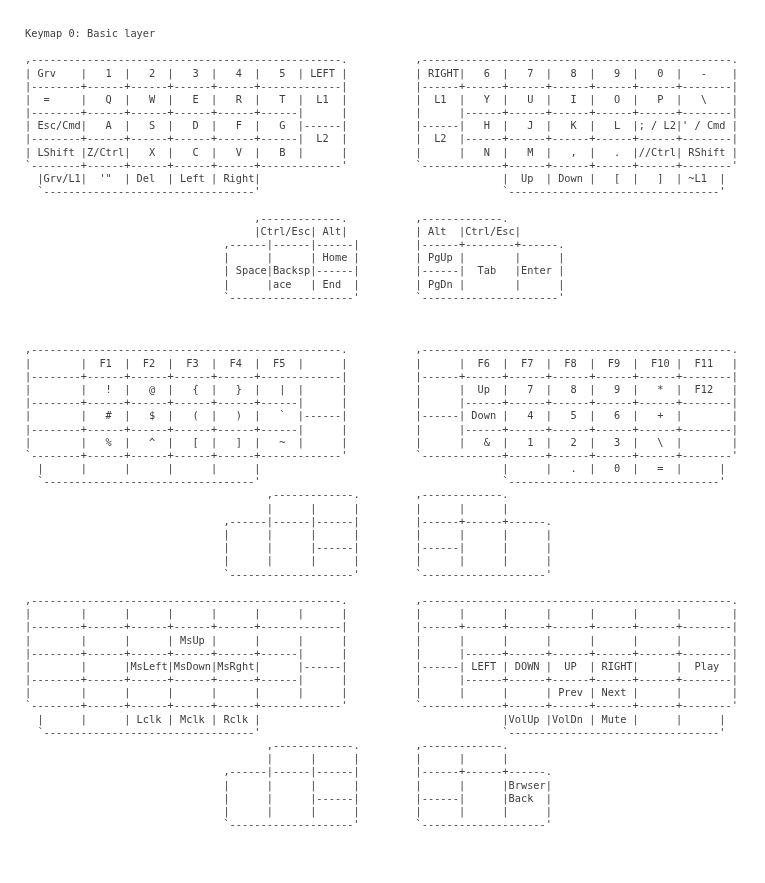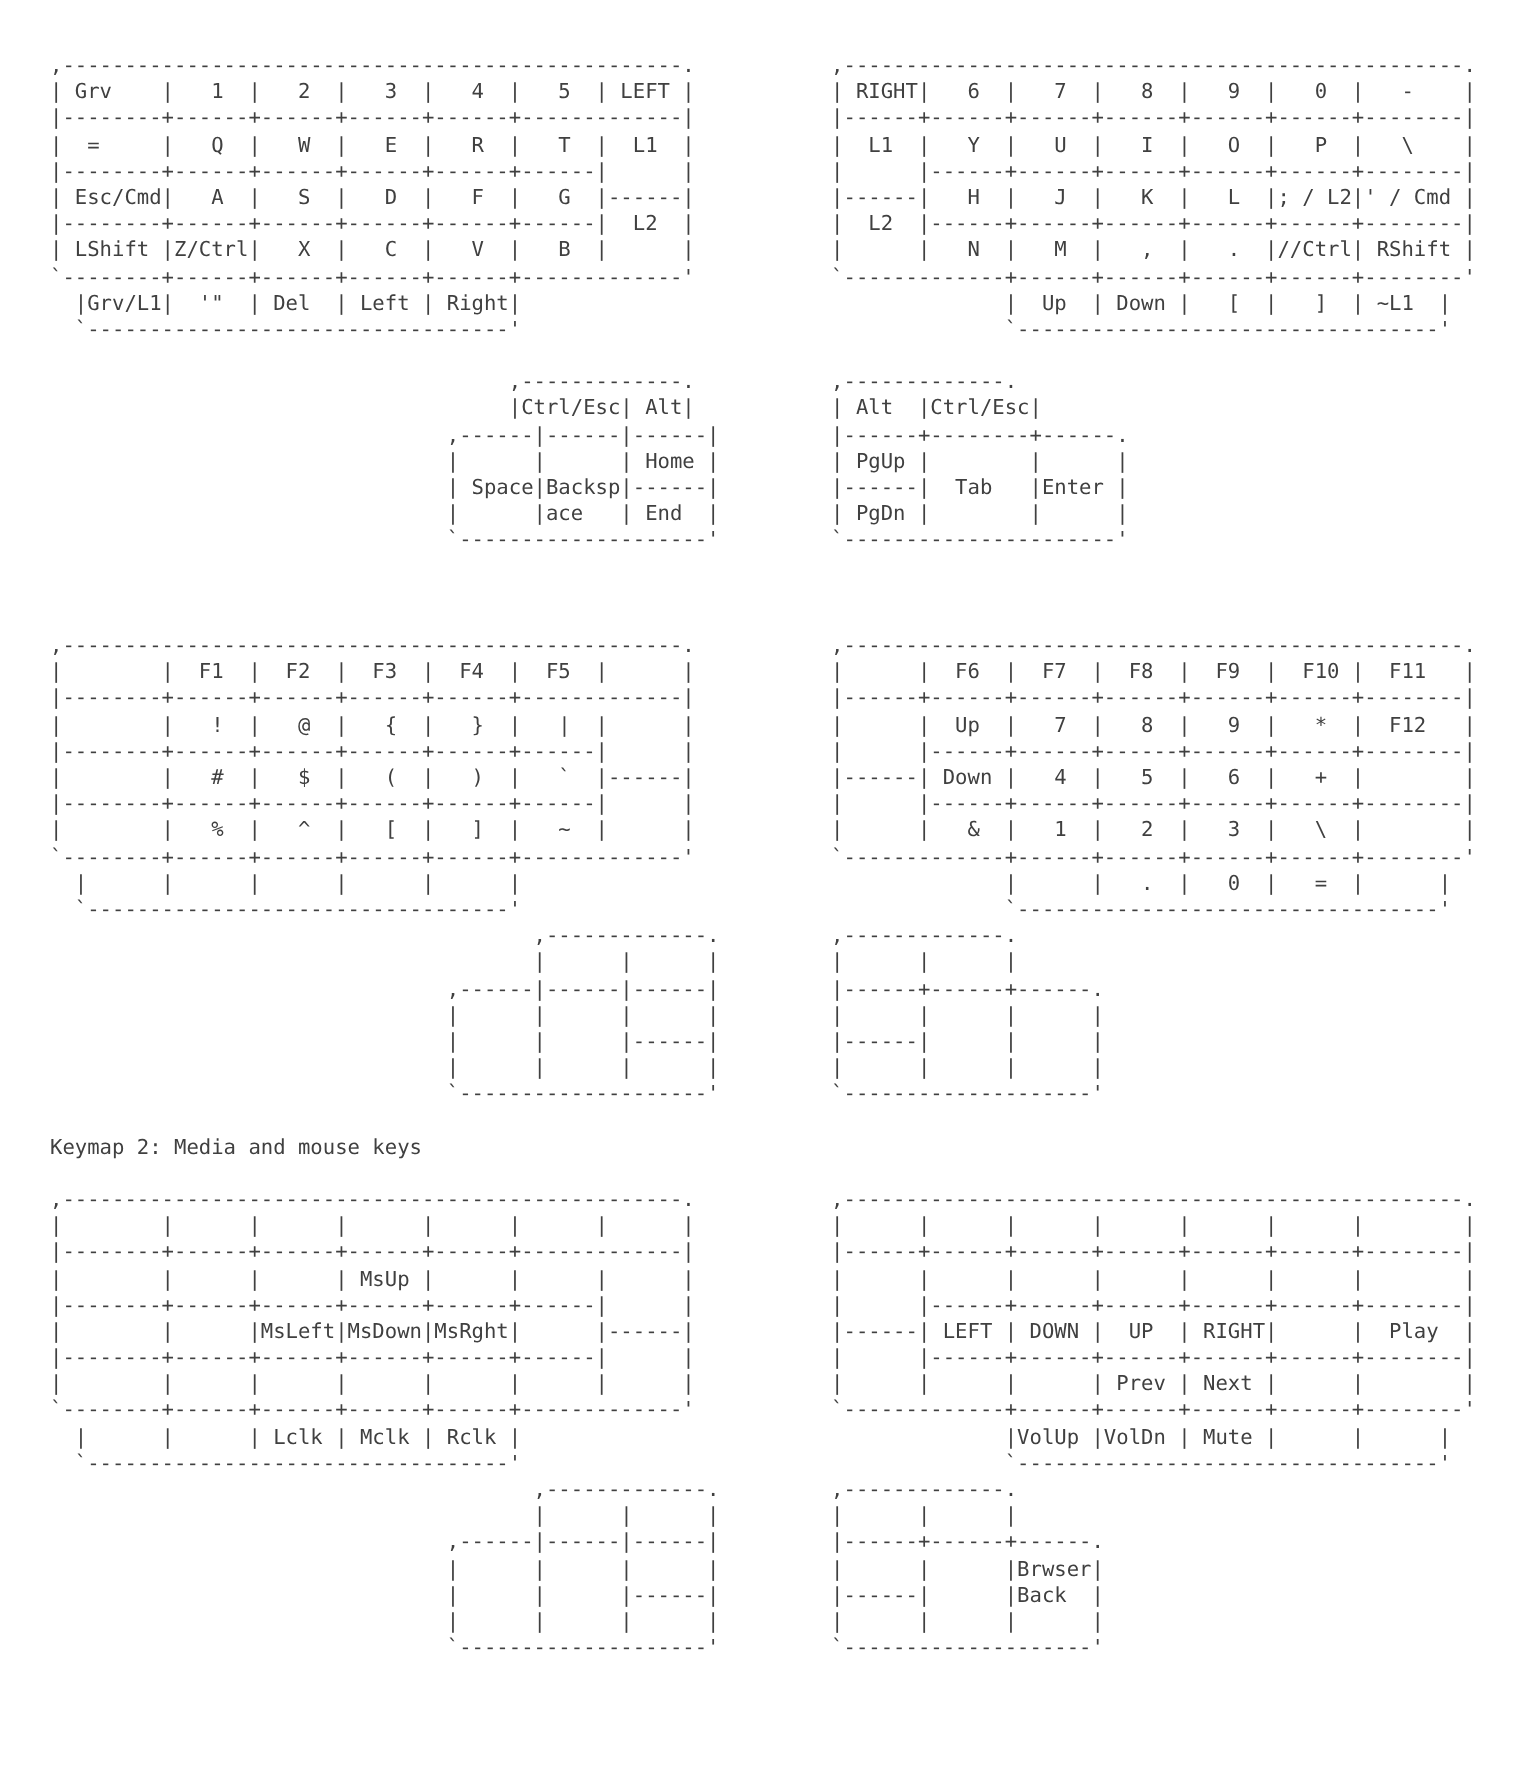--- a/index.html
+++ b/index.html
@@ -35,20 +35,21 @@
   }
   .keymap-1 { margin-top: 39.5px; }
   .keymap-2 { margin-top: 13.2px; }
 </style>
 </head>
 <body>
 
 <div class="doc">
 
   <section class="keymap keymap-0">
+    <div class="km-title">Keymap 0: Basic layer</div>
     <pre class="km-art">,--------------------------------------------------.           ,--------------------------------------------------.
 | Grv    |   1  |   2  |   3  |   4  |   5  | LEFT |           | RIGHT|   6  |   7  |   8  |   9  |   0  |   -    |
 |--------+------+------+------+------+-------------|           |------+------+------+------+------+------+--------|
 |  =     |   Q  |   W  |   E  |   R  |   T  |  L1  |           |  L1  |   Y  |   U  |   I  |   O  |   P  |   \    |
 |--------+------+------+------+------+------|      |           |      |------+------+------+------+------+--------|
 | Esc/Cmd|   A  |   S  |   D  |   F  |   G  |------|           |------|   H  |   J  |   K  |   L  |; / L2|' / Cmd |
 |--------+------+------+------+------+------|  L2  |           |  L2  |------+------+------+------+------+--------|
 | LShift |Z/Ctrl|   X  |   C  |   V  |   B  |      |           |      |   N  |   M  |   ,  |   .  |//Ctrl| RShift |
 `--------+------+------+------+------+-------------'           `-------------+------+------+------+------+--------'
   |Grv/L1|  '"  | Del  | Left | Right|                                       |  Up  | Down |   [  |   ]  | ~L1  |
@@ -78,21 +79,20 @@
                                        ,-------------.         ,-------------.
                                        |      |      |         |      |      |
                                 ,------|------|------|         |------+------+------.
                                 |      |      |      |         |      |      |      |
                                 |      |      |------|         |------|      |      |
                                 |      |      |      |         |      |      |      |
                                 `--------------------'         `--------------------'</pre>
   </section>
 
   <section class="keymap keymap-2">
-    <div class="km-title">Keymap 2: Media and mouse keys</div>
     <pre class="km-art">,--------------------------------------------------.           ,--------------------------------------------------.
 |        |      |      |      |      |      |      |           |      |      |      |      |      |      |        |
 |--------+------+------+------+------+-------------|           |------+------+------+------+------+------+--------|
 |        |      |      | MsUp |      |      |      |           |      |      |      |      |      |      |        |
 |--------+------+------+------+------+------|      |           |      |------+------+------+------+------+--------|
 |        |      |MsLeft|MsDown|MsRght|      |------|           |------| LEFT | DOWN |  UP  | RIGHT|      |  Play  |
 |--------+------+------+------+------+------|      |           |      |------+------+------+------+------+--------|
 |        |      |      |      |      |      |      |           |      |      |      | Prev | Next |      |        |
 `--------+------+------+------+------+-------------'           `-------------+------+------+------+------+--------'
   |      |      | Lclk | Mclk | Rclk |                                       |VolUp |VolDn | Mute |      |      |

